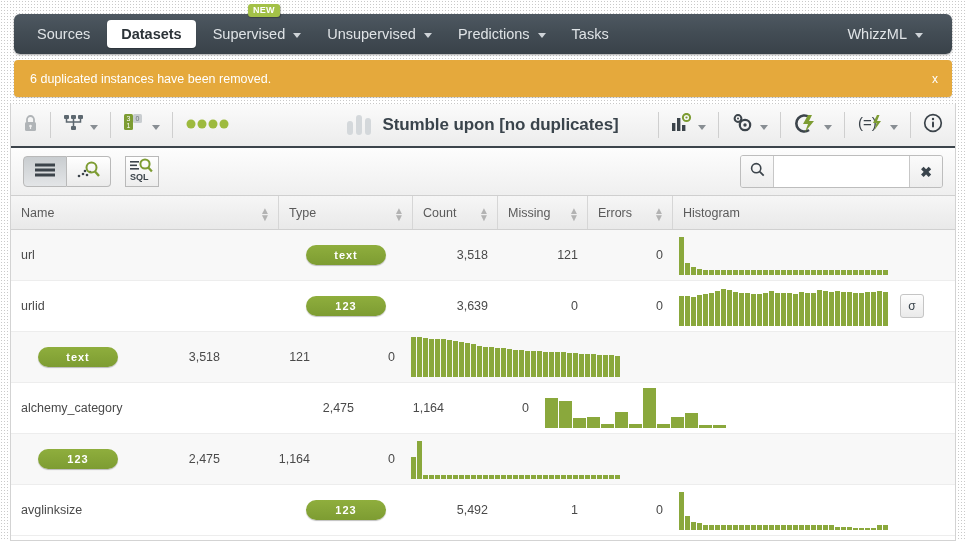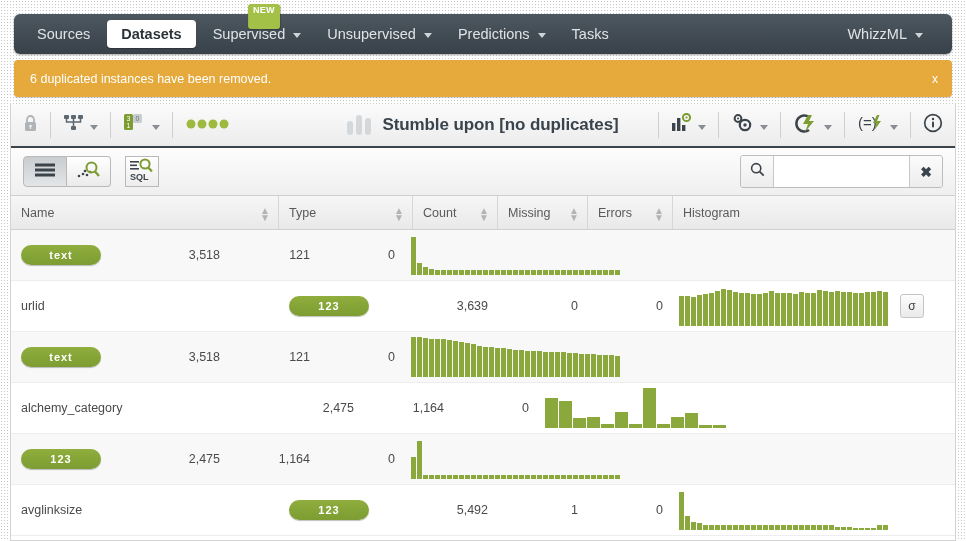--- a/index.html
+++ b/index.html
@@ -68,21 +68,21 @@
   .newbadge {
     position: absolute;
     top: -10px; left: 50%;
     transform: translateX(-28%);
     background: #a3c147;
     color: #fff;
     font-size: 9px;
     font-weight: bold;
     letter-spacing: .3px;
     border-radius: 3px;
-    padding: 2px 5px 14px 5px;
+    padding: 2px 5px 2px 5px;
     line-height: 1;
     box-shadow: 0 1px 1px rgba(0,0,0,.25);
   }
   .navspacer { flex: 1; }
   .navright { margin-right: 16px; }
 
   
   .alert {
     position: absolute; left: 14px; top: 60px;
     width: 938px; height: 37px;
@@ -270,21 +270,21 @@
     font-size: 11px;
     font-weight: bold;
     letter-spacing: 1px;
     border-radius: 11px;
     padding: 4px 0;
     width: 80px;
     text-align: center;
     box-shadow: 0 1px 1px rgba(0,0,0,.25);
     display: inline-block;
   }
-  .typecell { }
+  .typecell { justify-content: center; }
 
   .histcell { position: relative; flex: 1; height: 100%; display:flex; align-items:center; padding-left: 6px;}
   .hist {
     display: flex; align-items: flex-end;
     height: 40px;
     gap: 1px;
   }
   .hist i { display:block; width: 5px; background:#8aa83c; }
   .sigmabtn {
     margin-left: 12px;
@@ -548,20 +548,21 @@
             <span>▼</span>
           </span>
       </div>
       <div class="th col-hist">
         <span class="lbl">Histogram</span>
       </div>
     </div>
 
     <div id="table-body">
         <div class="row odd">
+          <div class="cell col-name">url</div>
           <div class="cell col-type typecell">
             <span class="typebadge">text</span>
           </div>
           <div class="cell col-count num">3,518</div>
           <div class="cell col-missing num">121</div>
           <div class="cell col-errors num">0</div>
           <div class="histcell">
             <div class="hist">
               <i style="height: 38px; width: 5px;"></i>
               <i style="height: 12px; width: 5px;"></i>

